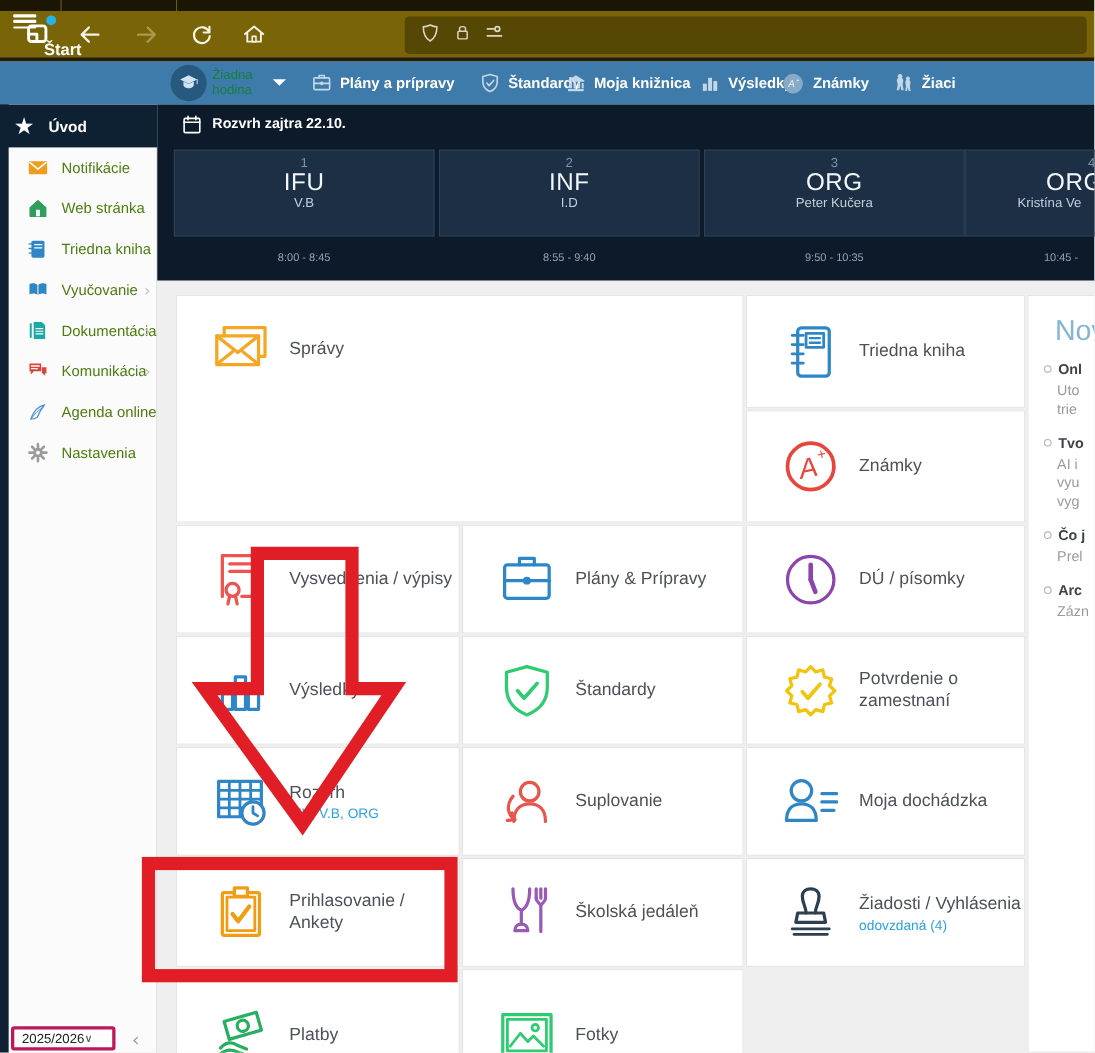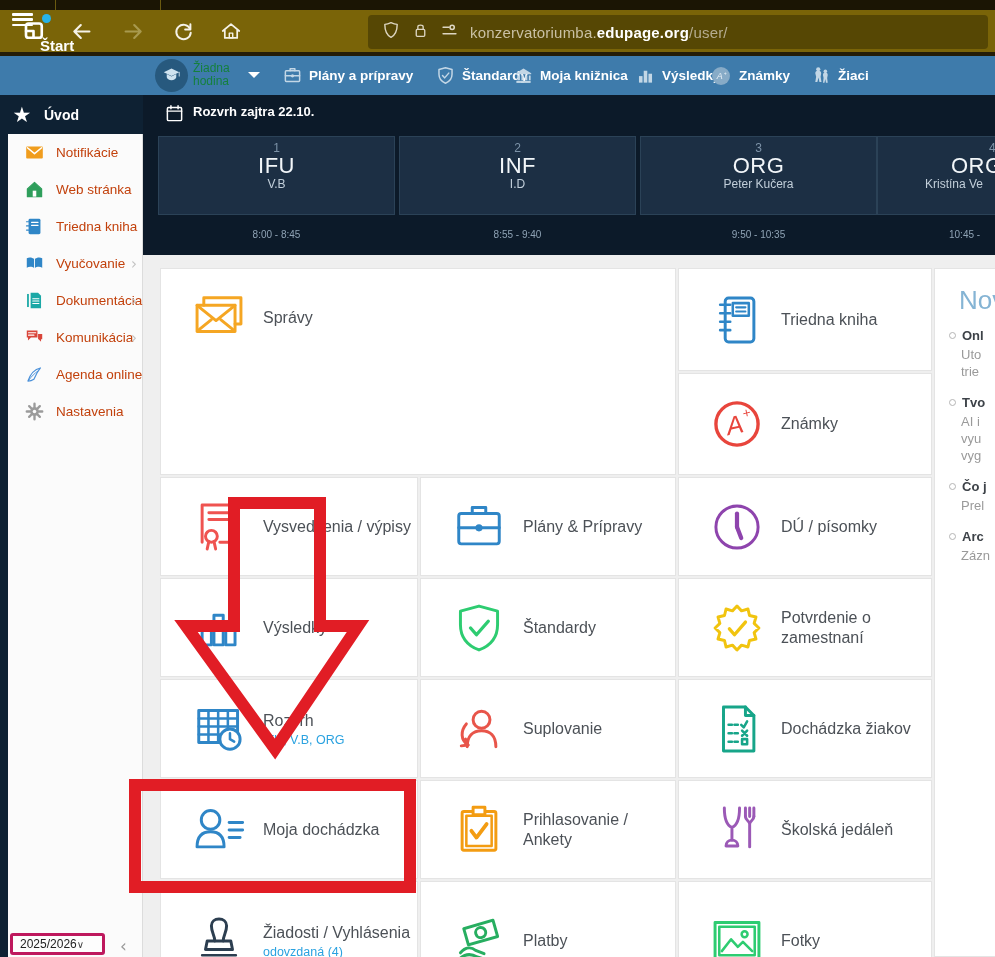--- a/index.html
+++ b/index.html
@@ -33,21 +33,21 @@
   #lesson-text{left:193px;top:62px;font-size:12px;line-height:13px;color:#15803d;}
   #lesson-caret{left:248px;top:72px;width:0;height:0;border-left:6px solid transparent;border-right:6px solid transparent;border-top:6px solid #fff;}
   
   #side-strip{left:0;top:95px;width:8px;height:862px;background:#0e2133;}
   #sidebar{left:8px;top:95px;width:135px;height:862px;background:#fbfbfb;border-right:1px solid #dcdcdc;box-sizing:border-box;}
   #side-active{left:0;top:95px;width:143px;height:39px;background:#0e2133;display:flex;align-items:center;cursor:pointer;}
   #side-active .star{width:44px;text-align:center;color:#fff;font-size:21px;font-family:"DejaVu Sans","Liberation Sans",sans-serif;}
   #side-active .lbl{color:#fff;font-size:14px;font-weight:bold;}
   .side-item{position:absolute;left:0;width:135px;height:37px;display:flex;align-items:center;cursor:pointer;}
   .side-item .ic{width:20px;margin-left:16px;display:flex;justify-content:center;}
-  .side-item .lbl{margin-left:12px;font-size:13.5px;color:#c2410c;white-space:nowrap;}
+  .side-item .lbl{margin-left:12px;font-size:13.5px;color:#4d7c0f;white-space:nowrap;}
   .side-item .chev{position:absolute;right:6px;color:#c2c2c2;font-size:15px;font-family:"DejaVu Sans",sans-serif;}
   #year-select{left:10px;top:933px;width:95px;height:22px;background:#fdfdfd;border:3px solid #be185d;border-radius:3px;
     display:flex;align-items:center;justify-content:flex-start;padding:0 7px;box-sizing:border-box;font-size:12px;color:#222;cursor:pointer;}
   #year-select .car{font-size:10px;color:#444;font-family:"DejaVu Sans",sans-serif;}
   #collapse-chev{left:120px;top:936px;color:#9a9a9a;font-size:17px;font-family:"DejaVu Sans",sans-serif;cursor:pointer;}
   
   #timetable{left:143px;top:95px;width:852px;height:160px;background:#0c1a29;}
   #tt-head{position:absolute;left:22px;top:9px;display:flex;align-items:flex-start;gap:9px;}
   #tt-head .t{color:#fff;font-size:13px;font-weight:bold;}
   .lesson{position:absolute;top:41px;width:237px;height:79px;background:#1c2f44;border:1px solid #2b4257;box-sizing:border-box;
@@ -124,21 +124,20 @@
         <path d="M32 6 C40 10 48 12 54 12 C54 34 46 50 32 58 C18 50 10 34 10 12 C16 12 24 10 32 6 Z" stroke-width="5"></path>
       </svg></span>
   <span id="ic-lock"><svg width="17" height="17" viewBox="0 0 64 64" fill="none" stroke="#ddd6c2" stroke-width="3.5" stroke-linecap="round" stroke-linejoin="round">
         <rect x="16" y="28" width="32" height="26" rx="4" stroke-width="5"></rect>
         <path d="M22 28 V18 C22 10 42 10 42 18 V28" stroke-width="5"></path>
       </svg></span>
   <span id="ic-perms"><svg width="17" height="17" viewBox="0 0 64 64" fill="none" stroke="#ddd6c2" stroke-width="3.5" stroke-linecap="round" stroke-linejoin="round">
         <path d="M8 20 H30 M8 44 H56" stroke-width="6"></path>
         <circle cx="42" cy="20" r="8" stroke-width="6"></circle>
       </svg></span>
-  <span id="url-text"><span>konzervatoriumba.</span><b>edupage.org</b><span class="path">/user/</span></span>
 </div>
 
 <div class="abs" id="navbar"></div>
 <div class="abs" id="hamburger">
     <div></div>
     <div></div>
     <div></div>
   </div>
 <div class="abs" id="start-label">Štart</div>
 <div class="abs" id="lesson-badge">
@@ -523,37 +522,20 @@
           </svg>
         </span>
         <div>
           <div class="lbl">Suplovanie</div>
         </div>
       </div>
     </div>
     <div class="tile">
       <div class="inner">
         <span style="width: 56px; display: flex; justify-content: center; flex: 0 0 auto;">
-          <svg width="54" height="54" viewBox="0 0 64 64" fill="none" stroke="#17a589" stroke-width="3.5" stroke-linecap="round" stroke-linejoin="round">
-            <path d="M16 6 H42 L52 16 V58 H16 Z"></path>
-            <path d="M42 6 V16 H52"></path>
-            <path d="M22 27 H26 M29 27 H33 M22 37 H26 M29 37 H33 M22 47 H26 M29 47 H33" stroke-width="3"></path>
-            <path d="M37 27 L40 30 L44 23" stroke-width="3"></path>
-            <path d="M38 34 L44 40 M44 34 L38 40" stroke-width="3"></path>
-            <rect x="38" y="44" width="6" height="6" stroke-width="3"></rect>
-          </svg>
-        </span>
-        <div>
-          <div class="lbl">Dochádzka žiakov</div>
-        </div>
-      </div>
-    </div>
-    <div class="tile">
-      <div class="inner">
-        <span style="width: 56px; display: flex; justify-content: center; flex: 0 0 auto;">
           <svg width="54" height="54" viewBox="0 0 64 64" fill="none" stroke="#2f86c7" stroke-width="3.5" stroke-linecap="round" stroke-linejoin="round">
             <circle cx="22" cy="20" r="11"></circle>
             <path d="M6 52 C6 40 12 34 22 34 C32 34 38 40 38 52 Z"></path>
             <path d="M44 23 H60 M44 32 H60 M44 41 H57"></path>
           </svg>
         </span>
         <div>
           <div class="lbl">Moja dochádzka</div>
         </div>
       </div>

